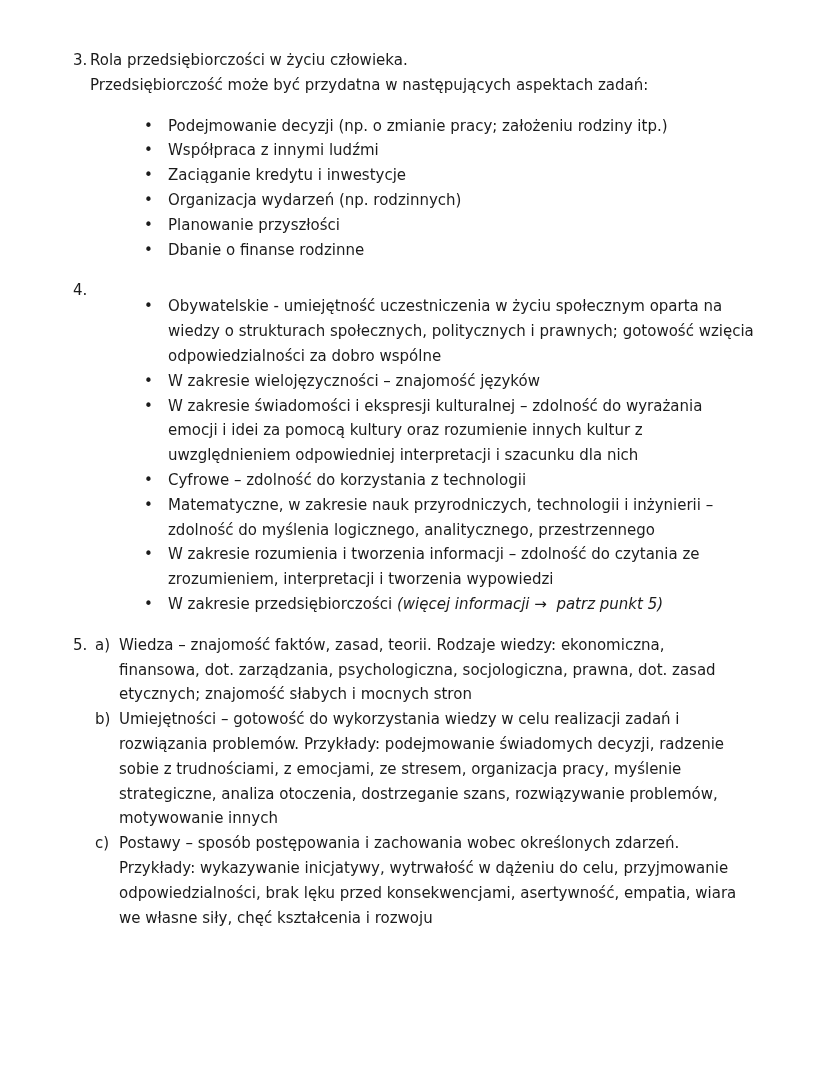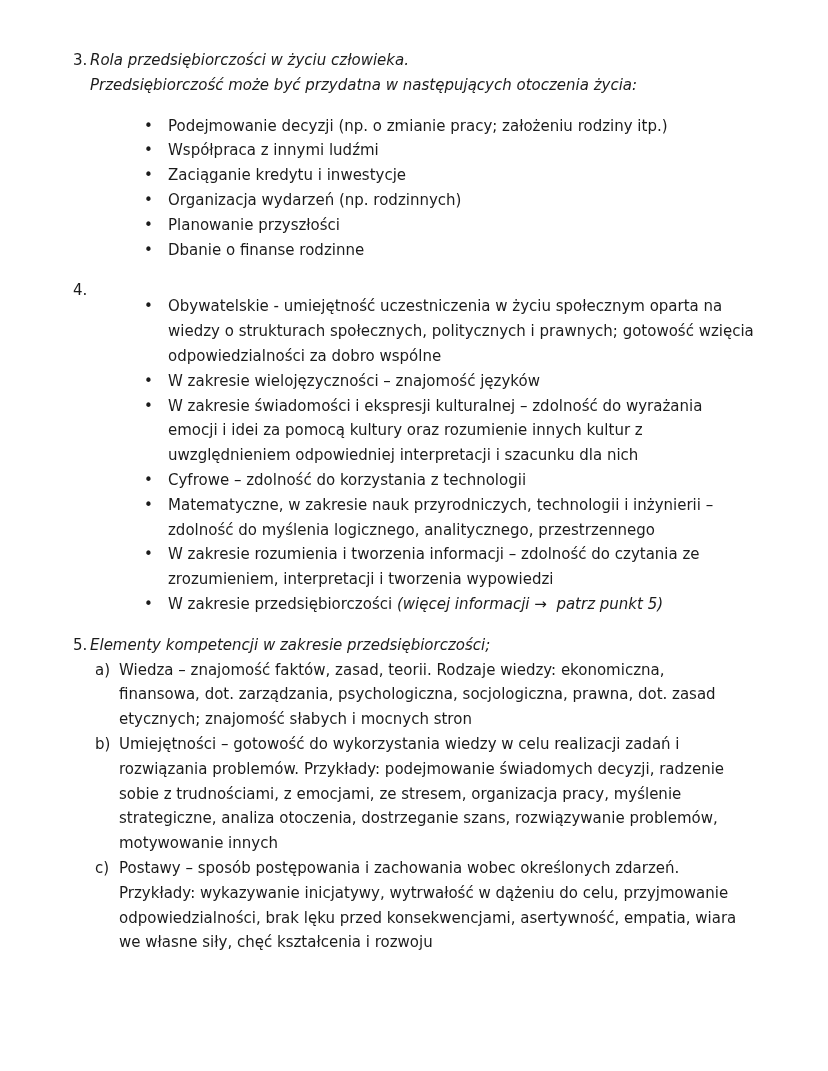--- a/index.html
+++ b/index.html
@@ -10,41 +10,41 @@
     color: #1b1b1b;
     font-family: "DejaVu Sans", sans-serif;
     font-size: 15px;
     line-height: 24.8px;
     -webkit-font-smoothing: antialiased;
   }
   .page { padding: 48px 50px 0 73px; box-sizing: border-box; }
   .sec-row { display: flex; align-items: flex-start; }
   .num { width: 17px; flex: none; }
   .content { flex: 1; min-width: 0; }
-  .content p { margin: 0; font-style: italic; }
+  .content p { margin: 0; }
   ul.bullets { list-style: none; margin: 16px; padding: 0 0 0 38px; }
   ul.bullets li { display: flex; align-items: flex-start; }
   .dot { width: 24px; flex: none; }
   .dot::before { content: "\2022"; }
   ol.lettered { list-style: none; margin: 0; padding: 0 0 0 5px; }
   ol.lettered li { display: flex; align-items: flex-start; }
   .lmark { width: 24px; flex: none; }
   .t { flex: 1; min-width: 0; white-space: pre-wrap; }
   em { }
 </style>
 </head>
 <body>
 
 <main class="page">
 
   <section class="sec-row">
     <span class="num">3.</span>
     <div class="content">
       <p>Rola przedsiębiorczości w życiu człowieka.</p>
-      <p>Przedsiębiorczość może być przydatna w następujących otoczenia życia:</p>
+      <p>Przedsiębiorczość może być przydatna w następujących aspektach zadań:</p>
       <ul class="bullets">
         <li>
             <span class="dot"></span>
             <span class="t">Podejmowanie decyzji (np. o zmianie pracy; założeniu rodziny itp.)</span>
           </li>
         <li>
             <span class="dot"></span>
             <span class="t">Współpraca z innymi ludźmi</span>
           </li>
         <li>
@@ -105,21 +105,20 @@
             <span class="dot"></span>
             <span class="t"><span>W zakresie przedsiębiorczości </span><em>(więcej informacji →  patrz punkt 5)</em></span>
           </li>
       </ul>
     </div>
   </section>
 
   <section class="sec-row">
     <span class="num">5.</span>
     <div class="content">
-      <p>Elementy kompetencji w zakresie przedsiębiorczości;</p>
       <ol class="lettered">
         <li>
             <span class="lmark">a)</span>
             <span class="t">Wiedza – znajomość faktów, zasad, teorii. Rodzaje wiedzy: ekonomiczna,
 finansowa, dot. zarządzania, psychologiczna, socjologiczna, prawna, dot. zasad
 etycznych; znajomość słabych i mocnych stron</span>
           </li>
         <li>
             <span class="lmark">b)</span>
             <span class="t">Umiejętności – gotowość do wykorzystania wiedzy w celu realizacji zadań i

